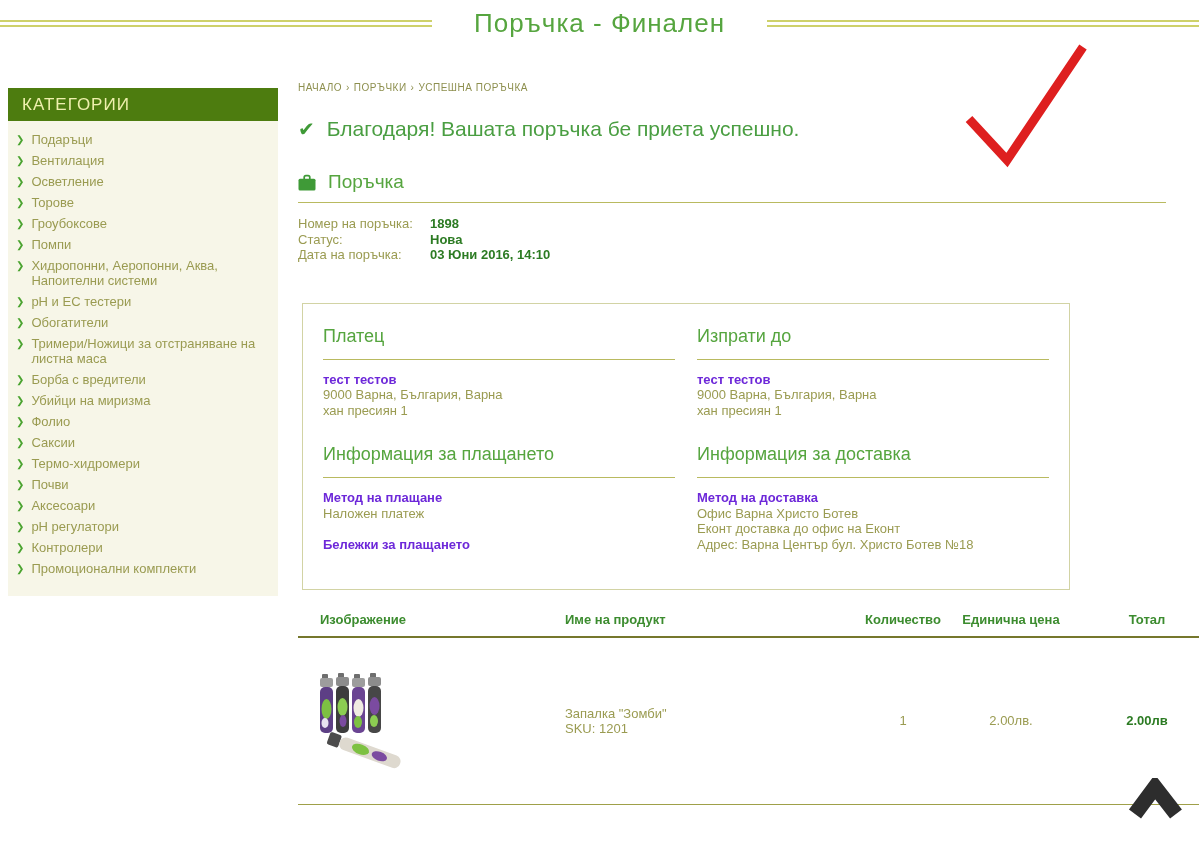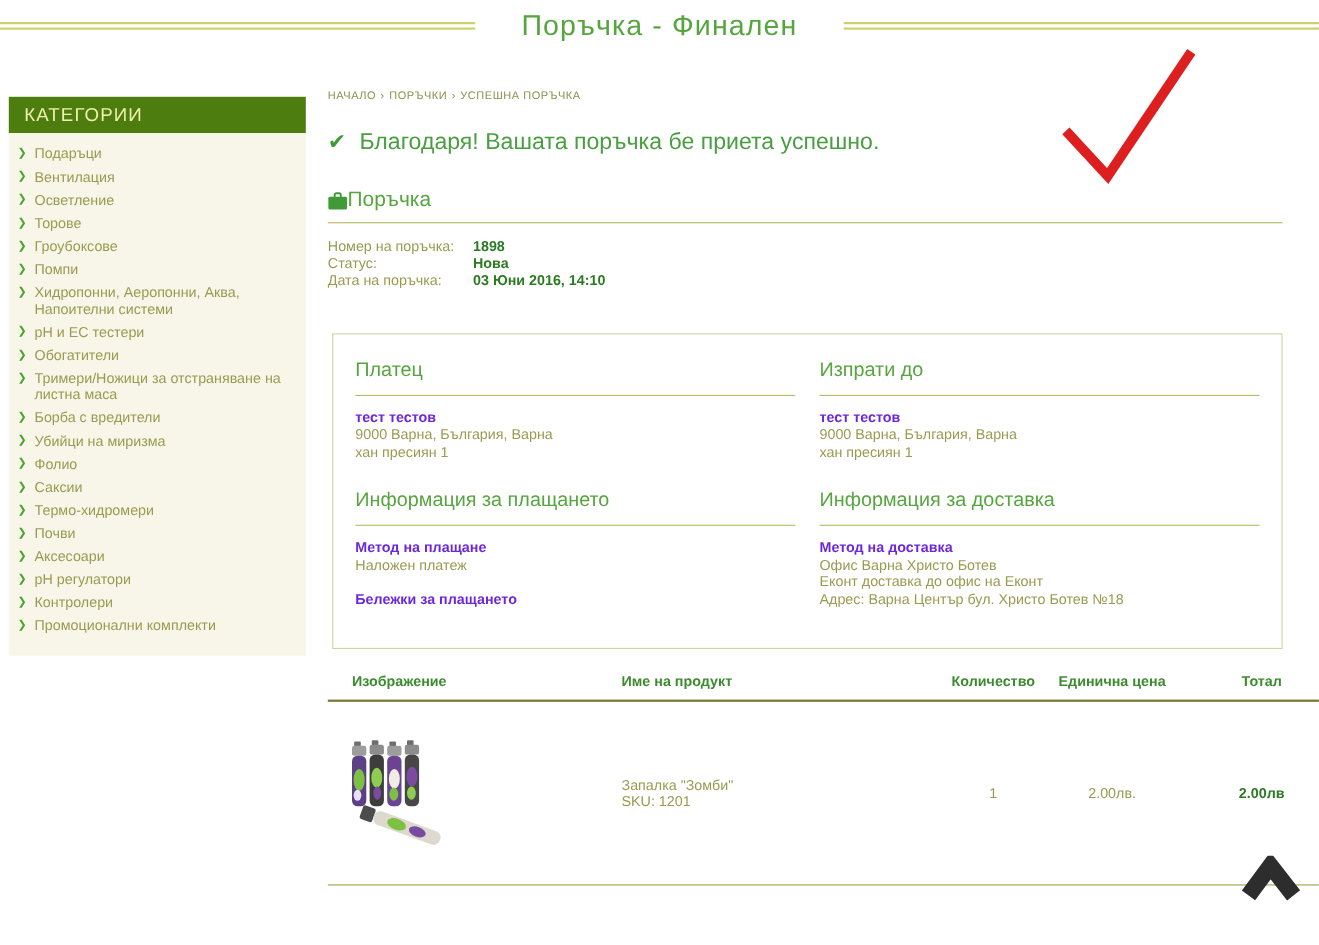--- a/index.html
+++ b/index.html
@@ -25,28 +25,28 @@
   .main { position:absolute; left:298px; top:80px; width:901px; }
 
   .breadcrumb { margin-top:2px; font-size:10px; letter-spacing:.5px; color:#8d8f4e; }
   .breadcrumb a { color:#8d8f4e; text-decoration:none; cursor:pointer; }
   .breadcrumb .sep { margin:0 4px; }
 
   .success { margin-top:24px; display:flex; align-items:center; gap:12px;
     color:#4a9e42; font-size:21px; }
   .check-icon { color:#3f9a37; font-size:20px; line-height:20px; }
 
-  .order-heading { margin-top:30px; width:868px; display:flex; align-items:center; gap:0;
+  .order-heading { margin-top:30px; width:868px; display:flex; align-items:center; gap:12px;
     color:#56a53f; font-size:19px; padding-bottom:9px; border-bottom:1px solid #b9ba60; }
 
   .order-fields { margin-top:13px; font-size:13px; line-height:15.5px; }
   .field-row .flabel { display:inline-block; width:132px; color:#9a9b51; }
   .field-row .fvalue { color:#2c7b23; font-weight:bold; }
 
-  .info-box { margin-top:40px; margin-left:4px; width:864px; border:1px solid #d2d3a4;
+  .info-box { margin-top:40px; margin-left:4px; width:768px; border:1px solid #d2d3a4;
     padding:22px 20px 36px 20px; display:grid; grid-template-columns:1fr 1fr;
     column-gap:22px; row-gap:26px; }
   .box-heading { font-size:18px; font-weight:normal; color:#56a53f; padding-bottom:12px;
     border-bottom:1px solid #b9ba60; margin-bottom:12px; }
   .strong-line { color:#6d28d9; font-weight:bold; font-size:13px; line-height:15.5px; }
   .olive-line  { color:#9a9b51; font-size:13px; line-height:15.5px; }
   .notes-gap { margin-top:16px; }
 
   .products-heading { margin-top:38px; font-size:18px; font-weight:normal; color:#56a53f; }
 

